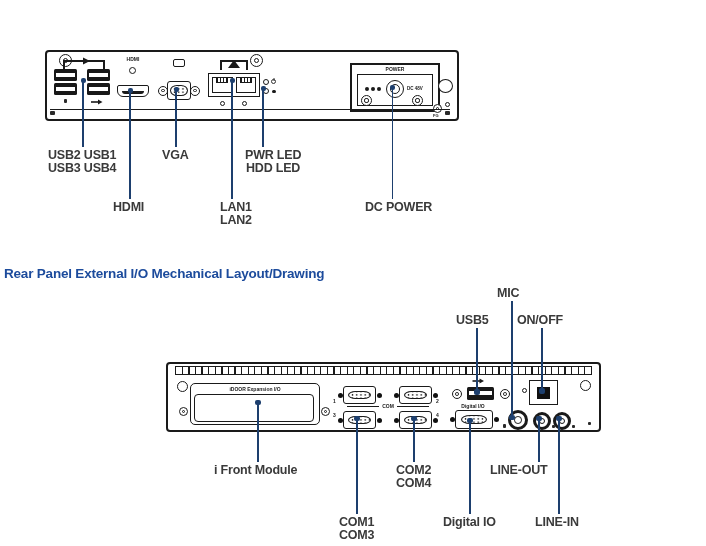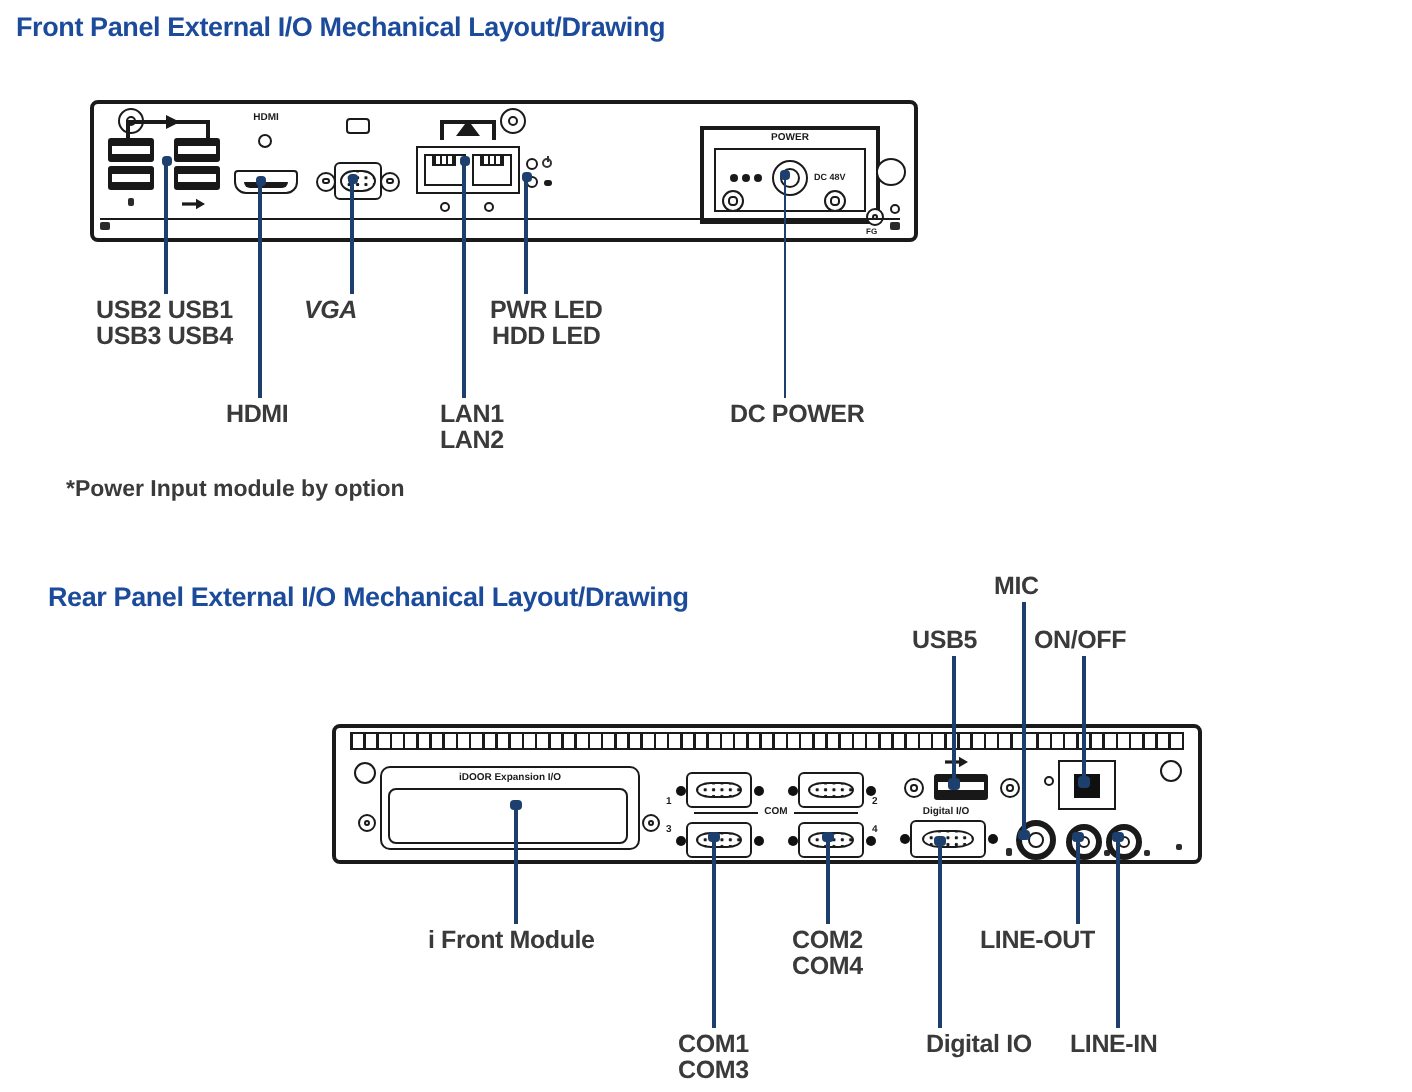--- a/index.html
+++ b/index.html
@@ -55,21 +55,20 @@
   .leader{position:absolute;width:1.6px;background:#1d3f6e;z-index:6;}
   .ldot{position:absolute;width:5.5px;height:5.5px;background:#1d3f6e;border-radius:2px;z-index:7;}
 
   .comline{position:absolute;height:1.2px;background:#1a1a1a;}
 </style>
 </head>
 <body>
 
 <div class="canvas">
 
-  <div class="sec-title" style="left:8px;top:6px;">Front Panel External I/O Mechanical Layout/Drawing</div>
 
   <div class="panel" style="left:45px;top:50px;width:410px;height:67px;">
 
     <div class="screw" style="left:12px;top:2px;width:13px;height:13px;"></div>
 
     <svg class="abs" style="left:14px;top:5px;" width="46" height="13" viewBox="0 0 46 13">
       <path d="M3,13 V4 H43 V13" fill="none" stroke="#1a1a1a" stroke-width="2"></path>
       <path d="M22,0.5 L29,4 L22,7.5 Z" fill="#1a1a1a"></path>
     </svg>
 
@@ -144,31 +143,30 @@
   <div class="leader" style="left:175.2px;top:89px;height:58px;"></div>
   <div class="ldot" style="left:229.5px;top:77.5px;"></div>
   <div class="leader" style="left:231.2px;top:80px;height:119px;"></div>
   <div class="ldot" style="left:260.5px;top:85.5px;"></div>
   <div class="leader" style="left:262.2px;top:88px;height:59px;"></div>
   <div class="ldot" style="left:389.8px;top:84.5px;"></div>
   <div class="leader" style="left:391.5px;top:87px;height:112px;"></div>
 
   <div class="lbl" style="left:48px;top:149px;">USB2 USB1</div>
   <div class="lbl" style="left:48px;top:162px;">USB3 USB4</div>
-  <div class="lbl" style="left:152px;top:149px;font-style:italic;">VGA</div>
+  <div class="lbl" style="left:162px;top:149px;">VGA</div>
   <div class="lbl" style="left:245px;top:149px;">PWR LED</div>
   <div class="lbl" style="left:246px;top:162px;">HDD LED</div>
   <div class="lbl" style="left:113px;top:201px;">HDMI</div>
   <div class="lbl" style="left:220px;top:201px;">LAN1</div>
   <div class="lbl" style="left:220px;top:214px;">LAN2</div>
   <div class="lbl" style="left:365px;top:201px;">DC POWER</div>
 
-  <div class="footnote" style="left:33px;top:239px;">*Power Input module by option</div>
-
-  <div class="sec-title" style="left:24px;top:266px;margin-top:25px;">Rear Panel External I/O Mechanical Layout/Drawing</div>
+
+  <div class="sec-title" style="left:4px;top:266px;">Rear Panel External I/O Mechanical Layout/Drawing</div>
 
   <div class="lbl" style="left:497px;top:287px;">MIC</div>
   <div class="lbl" style="left:456px;top:314px;">USB5</div>
   <div class="lbl" style="left:517px;top:314px;">ON/OFF</div>
 
   <div class="panel" style="left:166px;top:362px;width:431px;height:66px;">
     <div class="vent" style="left:7px;top:2px;width:417px;height:9px;"></div>
 
     <div class="hole" style="left:9px;top:17px;width:11px;height:11px;"></div>
     <div class="hole" style="left:412px;top:16px;width:11px;height:11px;"></div>
@@ -262,16 +260,16 @@
 
   <div class="ldot" style="left:556.2px;top:415.5px;"></div>
   <div class="leader" style="left:558.2px;top:418px;height:96px;"></div>
 
   <div class="lbl" style="left:214px;top:464px;">i Front Module</div>
   <div class="lbl" style="left:396px;top:464px;">COM2</div>
   <div class="lbl" style="left:396px;top:477px;">COM4</div>
   <div class="lbl" style="left:490px;top:464px;">LINE-OUT</div>
   <div class="lbl" style="left:339px;top:516px;">COM1</div>
   <div class="lbl" style="left:339px;top:529px;">COM3</div>
-  <div class="lbl" style="left:443px;top:516px;margin-left:20px;">Digital IO</div>
+  <div class="lbl" style="left:443px;top:516px;">Digital IO</div>
   <div class="lbl" style="left:535px;top:516px;">LINE-IN</div>
 
 </div>
 
 </body></html>

